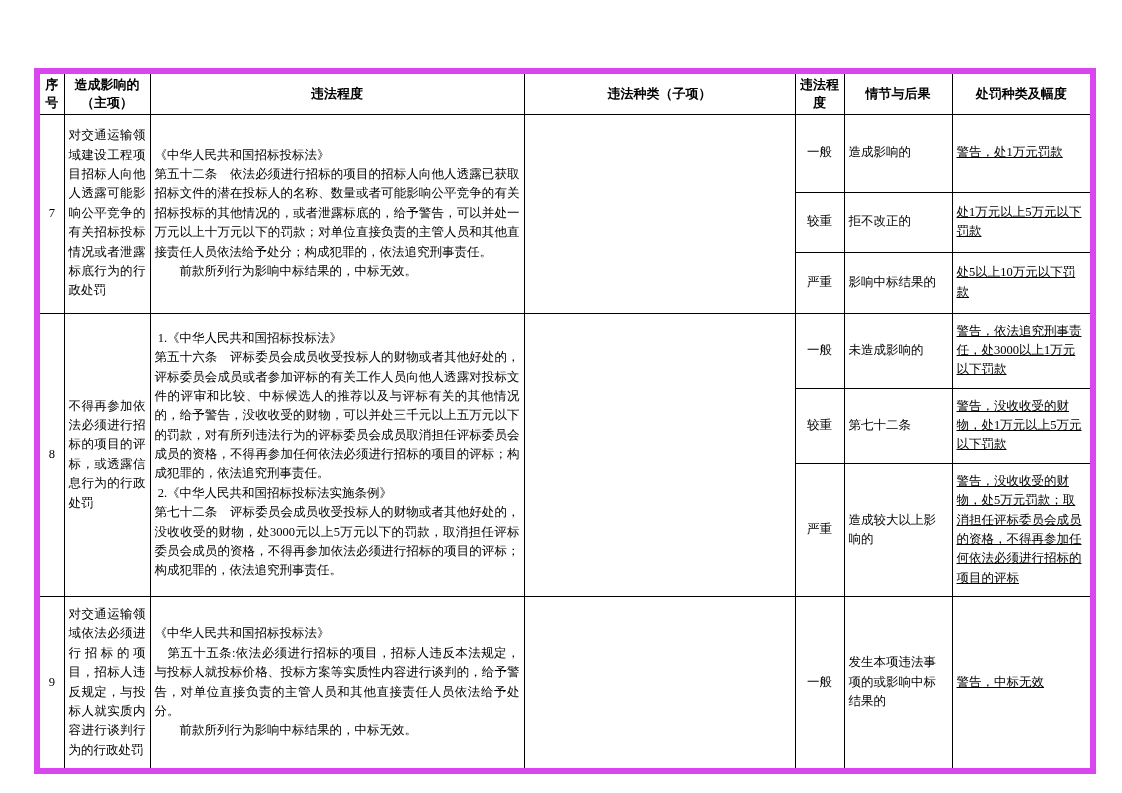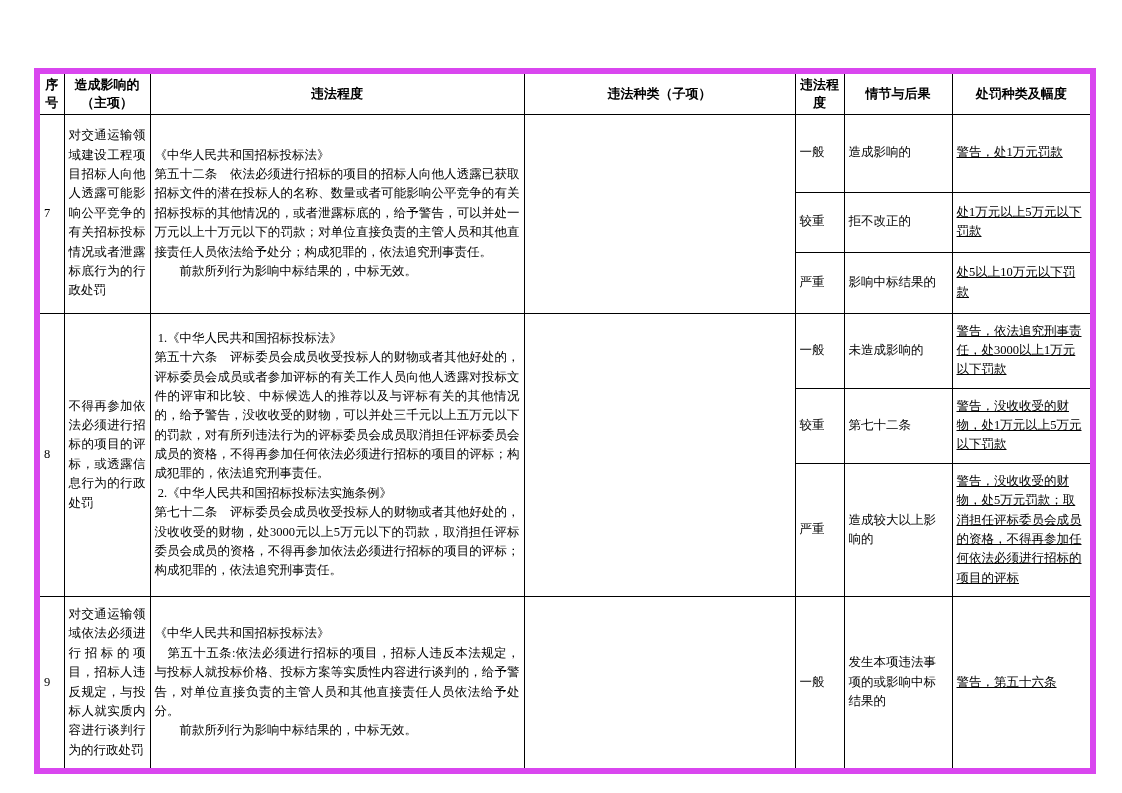--- a/index.html
+++ b/index.html
@@ -36,21 +36,21 @@
     overflow:hidden;
     word-break:break-all;
   }
   table.penalty th{
     font-weight:bold;
     font-size:13px;
     text-align:center;
     line-height:1.35;
     padding:2px 2px;
   }
-  td.c-center{text-align:left;padding:2px 2px;}
+  td.c-center{text-align:center;padding:2px 2px;}
   td.main-cat{
     text-align:justify;
     line-height:1.65;
     padding:2px 5px;
   }
   td.legal{
     white-space:pre-wrap;
     text-align:justify;
     line-height:1.58;
     padding:3px 7px 3px 7px;
@@ -134,18 +134,18 @@
 
     <tr style="height:166px">
       <td class="c-center">9</td>
       <td class="main-cat">对交通运输领域依法必须进行招标的项目，招标人违反规定，与投标人就实质内容进行谈判行为的行政处罚</td>
       <td class="legal">《中华人民共和国招标投标法》
 　第五十五条:依法必须进行招标的项目，招标人违反本法规定，与投标人就投标价格、投标方案等实质性内容进行谈判的，给予警告，对单位直接负责的主管人员和其他直接责任人员依法给予处分。
 　　前款所列行为影响中标结果的，中标无效。</td>
       <td class="sub-item"></td>
       <td class="c-center">一般</td>
       <td class="circ">发生本项违法事项的或影响中标结果的</td>
-      <td class="pen">警告，第五十六条</td>
+      <td class="pen">警告，中标无效</td>
     </tr>
   </tbody>
     </table>
 
 </div>
 
 </body></html>

